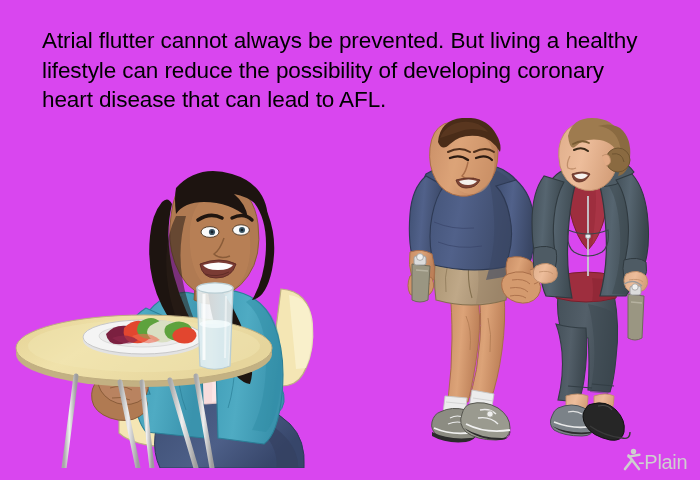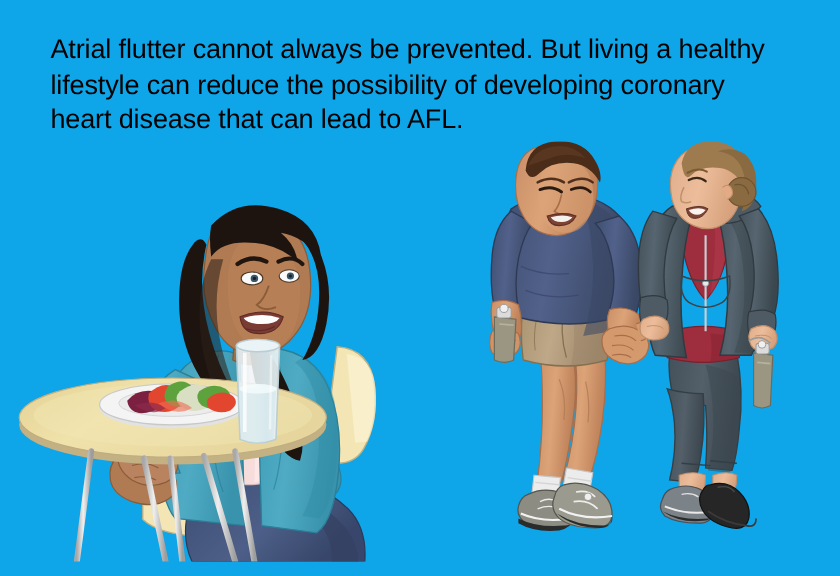--- a/index.html
+++ b/index.html
@@ -5,21 +5,21 @@
 <style>
   html, body {
     margin: 0;
     padding: 0;
     background: #ffffff;
   }
   #page {
     position: relative;
     width: 700px;
     height: 480px;
-    background: #0ea5e9;
+    background: #d946ef;
     overflow: hidden;
     font-family: "Liberation Sans", sans-serif;
   }
   #caption {
     position: absolute;
     left: 42px;
     top: 26px;
     width: 600px;
     font-size: 22.5px;
     line-height: 29.5px;
@@ -403,14 +403,25 @@
         <path d="M178 38 q-4 8 -2 12 q4 2 8 0" fill="none" stroke="#c08f6b" stroke-width="1.3"></path>
 
         <path d="M180 56 q12 -4 18 0 q-4 8 -11 8 q-6 0 -7 -8 z" fill="#7d4436" stroke="#5e2f24" stroke-width="0.8"></path>
         <path d="M182 57 q9 -3 14 0 q-3 4 -7 4 q-5 0 -7 -4 z" fill="#f7f3ef"></path>
 
         <path d="M210 38 q6 -4 8 2 q2 6 -4 8" fill="#e2ab86" stroke="#c08f6b" stroke-width="0.9"></path>
       </g>
     </svg>
   </div>
 
+  <div id="logo">
+    <svg viewBox="0 0 70 26" width="70" height="26" xmlns="http://www.w3.org/2000/svg">
+      <g>
+        <circle cx="11.5" cy="3.4" r="2.7" fill="#cfcfcf"></circle>
+        <path d="M3 21 L10 12 L6.5 7.5" stroke="#cfcfcf" stroke-width="2.6" fill="none" stroke-linecap="round"></path>
+        <path d="M10 12 L17 21" stroke="#cfcfcf" stroke-width="2.6" fill="none" stroke-linecap="round"></path>
+        <path d="M6.5 8.6 L17.5 6.8" stroke="#cfcfcf" stroke-width="2.4" fill="none" stroke-linecap="round"></path>
+      </g>
+      <text x="16" y="21" class="logo-text">-Plain</text>
+    </svg>
+  </div>
 
 </div>
 
 </body></html>

